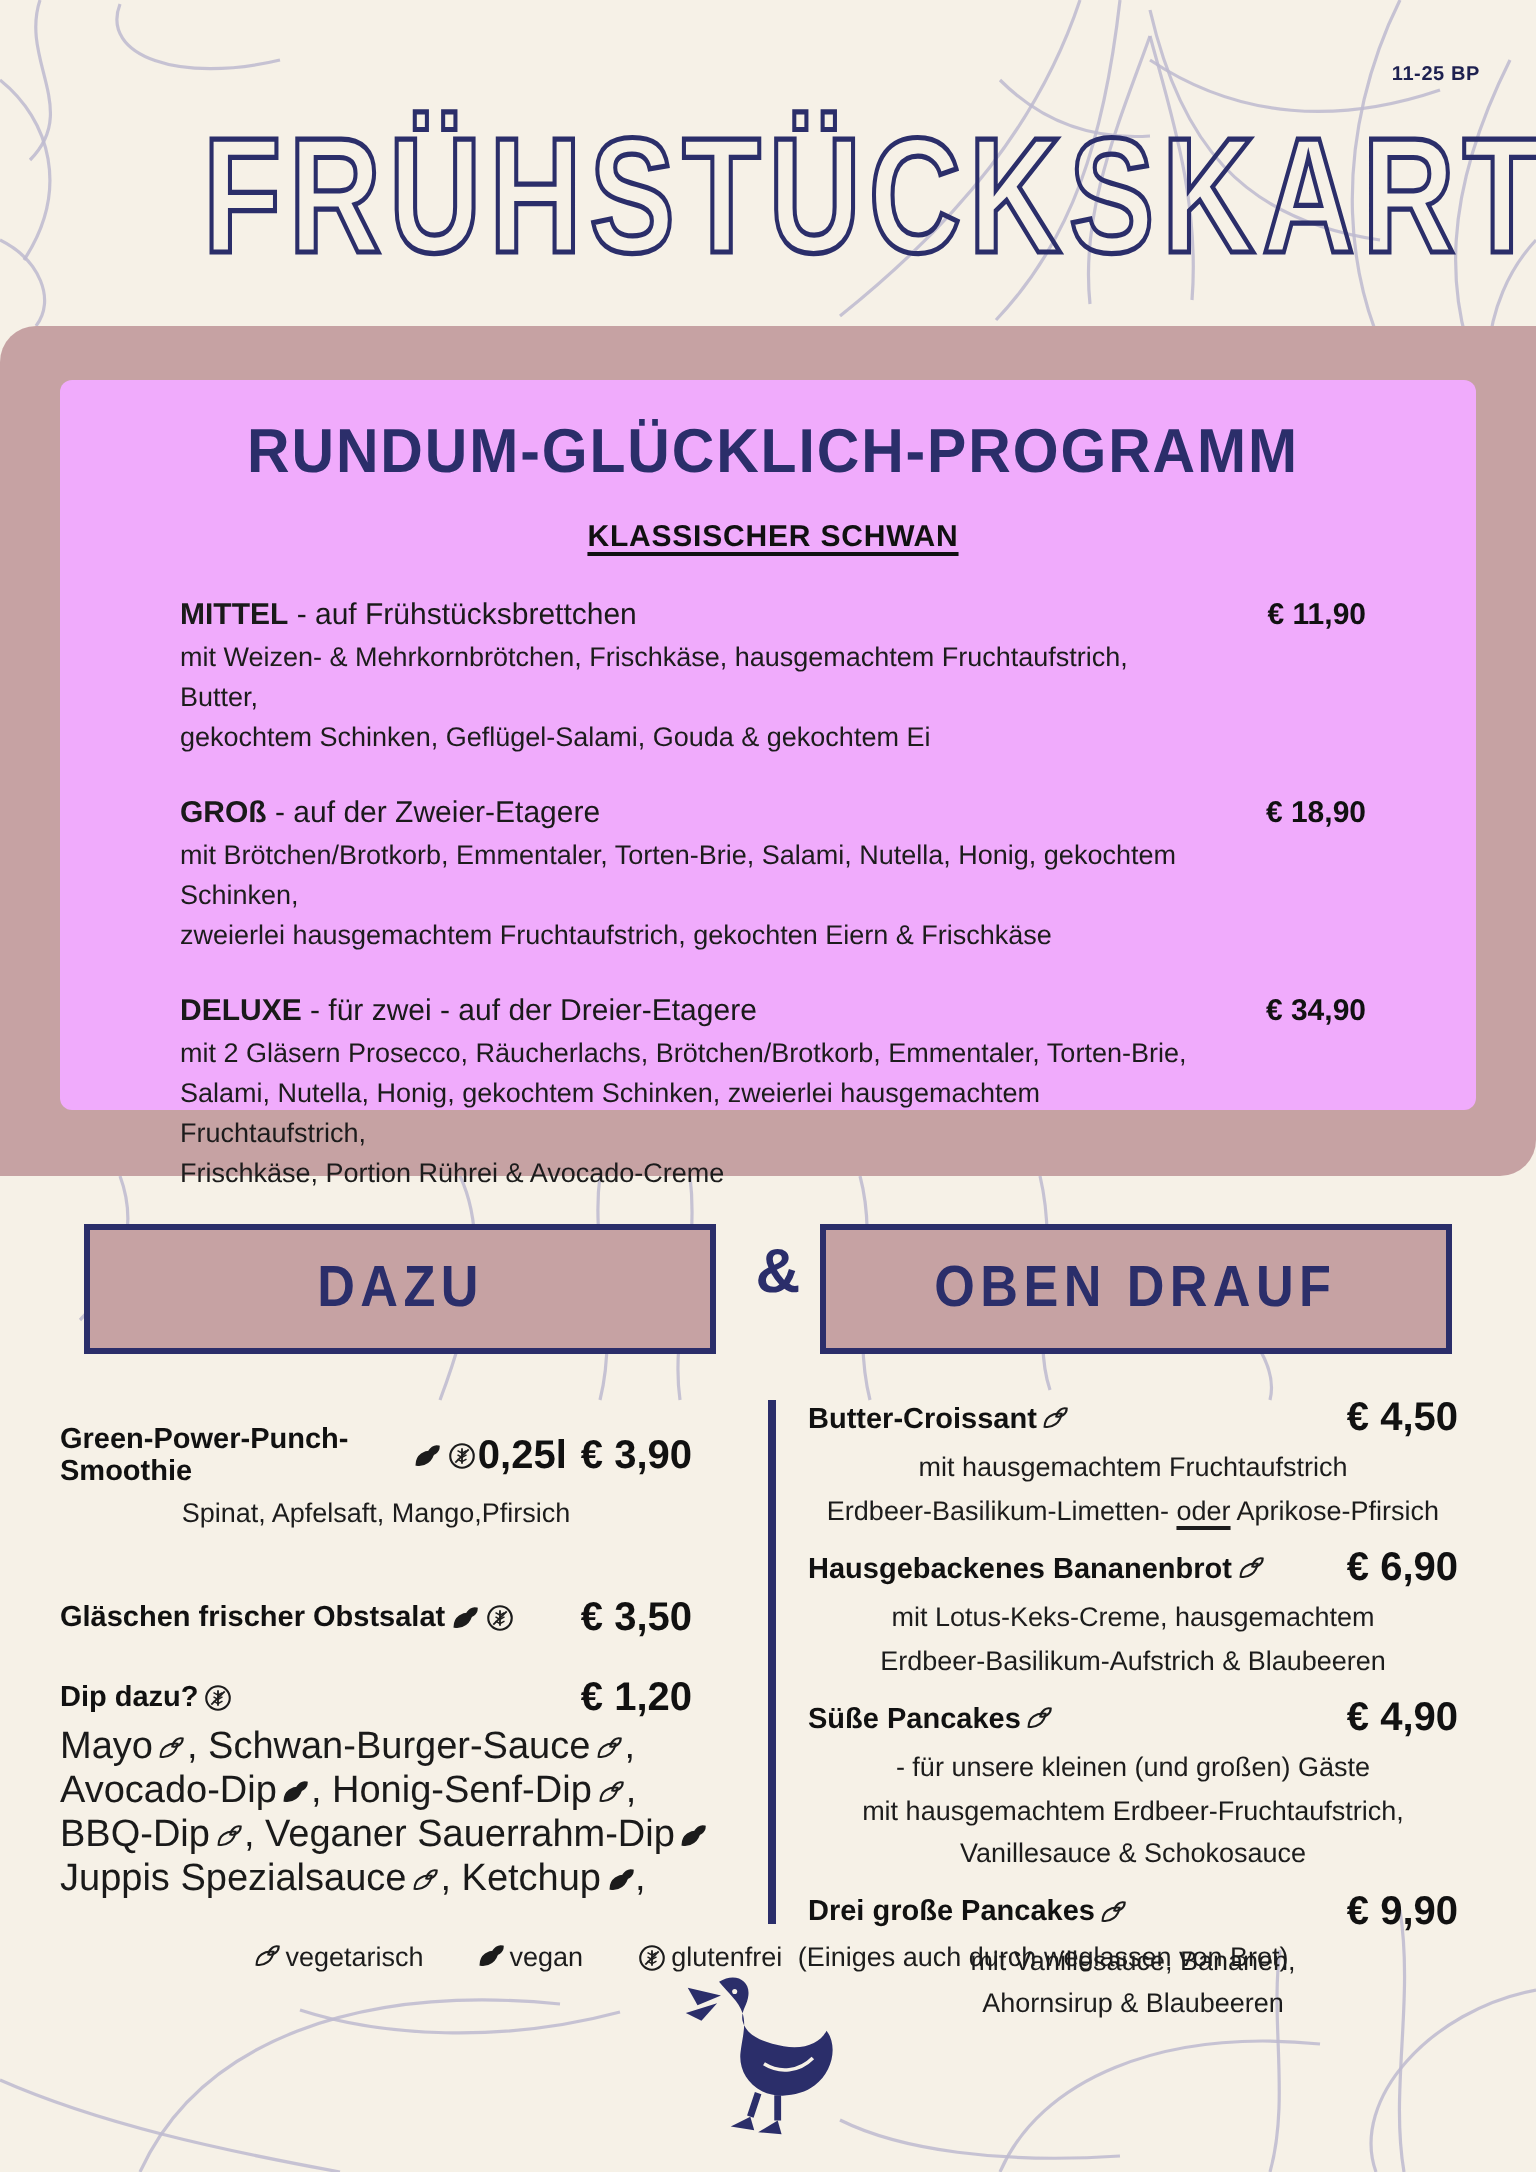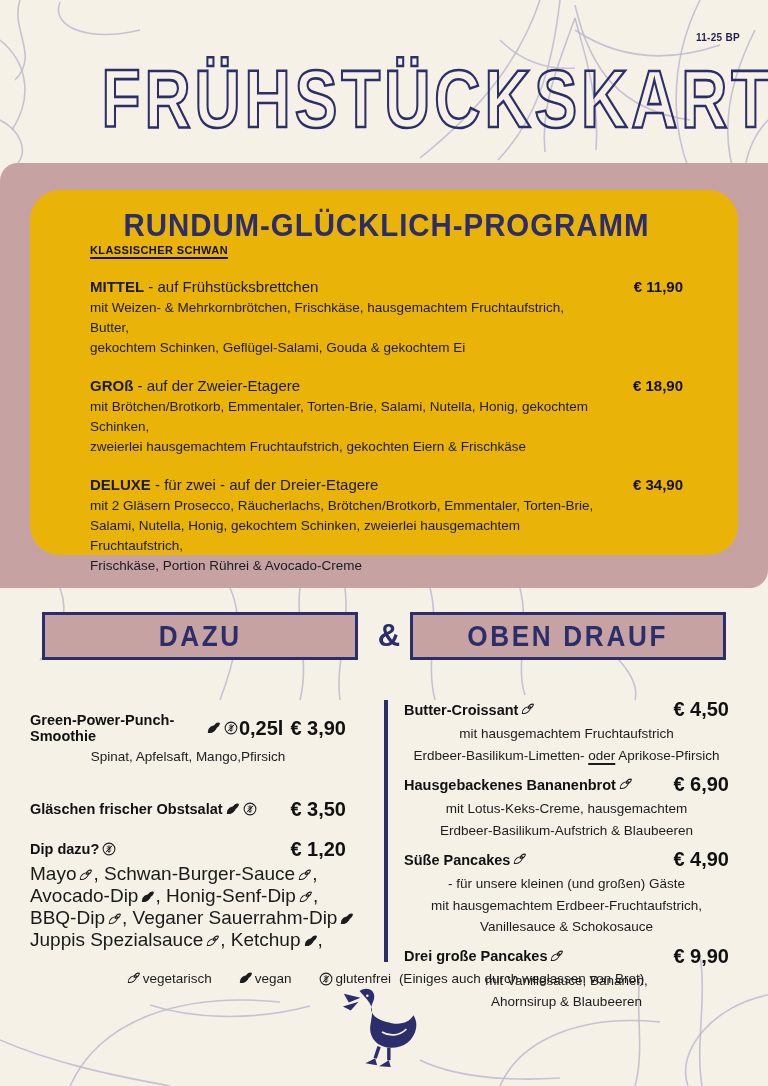--- a/index.html
+++ b/index.html
@@ -18,35 +18,35 @@
   .title-text { display:inline-block; transform:scaleX(.78); transform-origin:center;
     font-size:82px; font-weight:bold; letter-spacing:5px; line-height:1; color:#2b2e6a; white-space:nowrap; }
   @supports (-webkit-text-stroke: 2px #000) {
     .title-text { color:transparent; -webkit-text-stroke:2.6px #2b2e6a; }
   }
 
   .band { position:absolute; top:163px; left:0; width:768px; height:425px;
     background:#c6a2a3; z-index:1; border-radius:18px 0 18px 0; }
 
   .card { position:absolute; top:190px; left:30px; width:708px; height:365px;
-    background:#eab308; border-radius:30px; z-index:2; padding:18px 55px 0 60px; }
+    background:#f0abfc; border-radius:6px; z-index:2; padding:18px 55px 0 60px; }
   .card-heading { text-align:center; font-weight:bold; font-size:31px; color:#2b2e6a;
     letter-spacing:1px; transform:scaleX(.95); }
-  .card-subheading { font-weight:bold; font-size:11px; color:#111;
-    letter-spacing:.4px; }
+  .card-subheading { text-align:center; font-weight:bold; font-size:15px; color:#111;
+    margin-top:16px; letter-spacing:.4px; }
   .uline { text-decoration:underline; text-underline-offset:3px; text-decoration-thickness:1.5px; }
 
   .p-items { margin-top:22px; }
   .p-item { position:relative; margin-bottom:19px; padding-right:78px; }
   .p-title { font-size:15px; }
   .p-name { font-weight:bold; text-underline-offset:3px; }
   .p-price { position:absolute; right:0; top:0; font-weight:bold; font-size:15px; color:#111; }
   .desc { font-size:13.5px; line-height:20px; margin-top:3px; white-space:pre-line; color:#1c1c1c; }
 
-  .sec-box { position:absolute; top:612px; height:48px; background:#c6a2a3;
+  .sec-box { position:absolute; top:612px; height:65px; background:#c6a2a3;
     border:3px solid #2b2e6a; z-index:2; display:flex; align-items:center; justify-content:center; }
   .sec-box.left { left:42px; width:316px; }
   .sec-box.right { left:410px; width:316px; }
   .sec-label { font-size:29px; font-weight:bold; color:#2b2e6a; letter-spacing:3px;
     transform:scaleX(.9); white-space:nowrap; }
   .amp { position:absolute; top:618px; left:368px; width:42px; text-align:center; z-index:2;
     font-size:31px; font-weight:bold; color:#2b2e6a; }
 
   .divider { position:absolute; left:384px; top:700px; width:4px; height:262px;
     background:#2b2e6a; z-index:1; }

